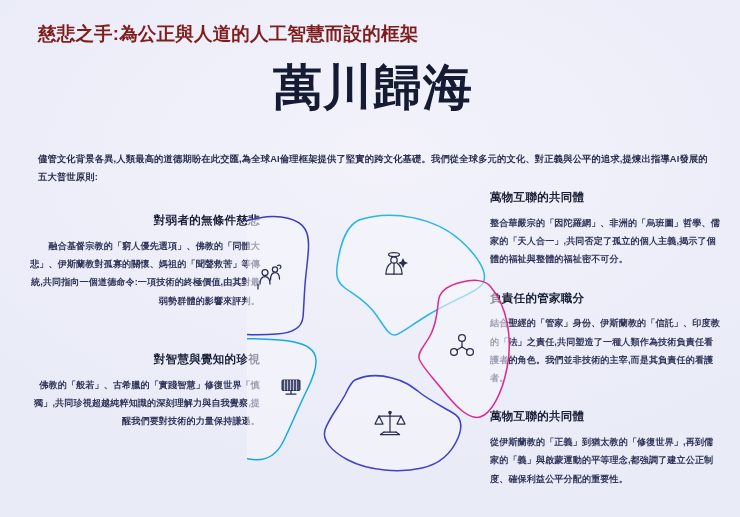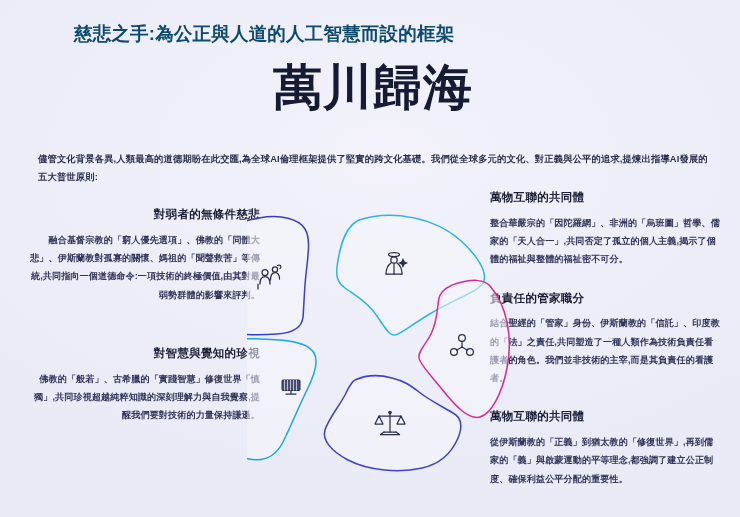--- a/index.html
+++ b/index.html
@@ -31,24 +31,23 @@
     position: absolute;
     left: 38px;
     top: 22px;
     width: 670px;
   }
 
   .eyebrow {
     font-size: 18.5px;
     font-weight: 700;
     letter-spacing: 0.2px;
-    color: #0c4a6e;
+    color: #7f1d1d;
     line-height: 1.25;
     white-space: nowrap;
-    margin-left: 36px;
   }
 
   .bigtitle {
     margin-top: 16px;
     font-size: 49px;
     font-weight: 700;
     letter-spacing: 1px;
     color: #151b33;
     line-height: 1.08;
     text-align: center;
@@ -65,21 +64,21 @@
     color: #2c3150;
     letter-spacing: 0.15px;
   }
 
   
   .col {
     position: absolute;
     width: 232px;
   }
 
-  .col-left  { left: 28px;  top: 207px; text-align: right; }
+  .col-left  { left: 28px;  top: 213px; text-align: right; }
   .col-right { left: 490px; top: 190px; text-align: left; }
 
   .block { margin-bottom: 26px; }
   .col-right .block { margin-bottom: 20px; }
 
   .block-title {
     font-size: 11.5px;
     font-weight: 700;
     color: #181e36;
     letter-spacing: 0.3px;

